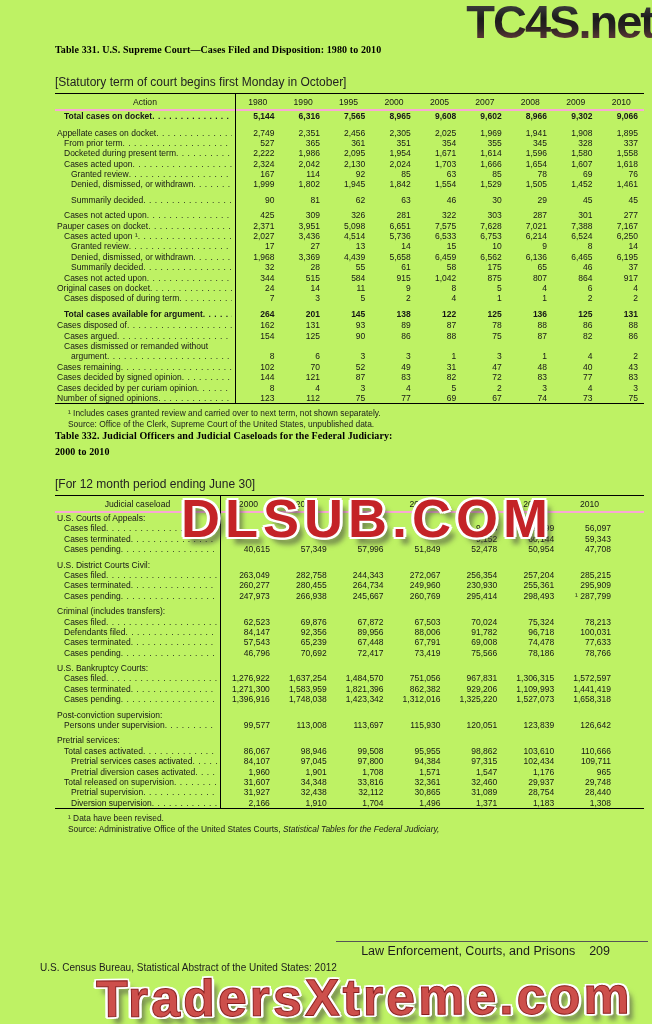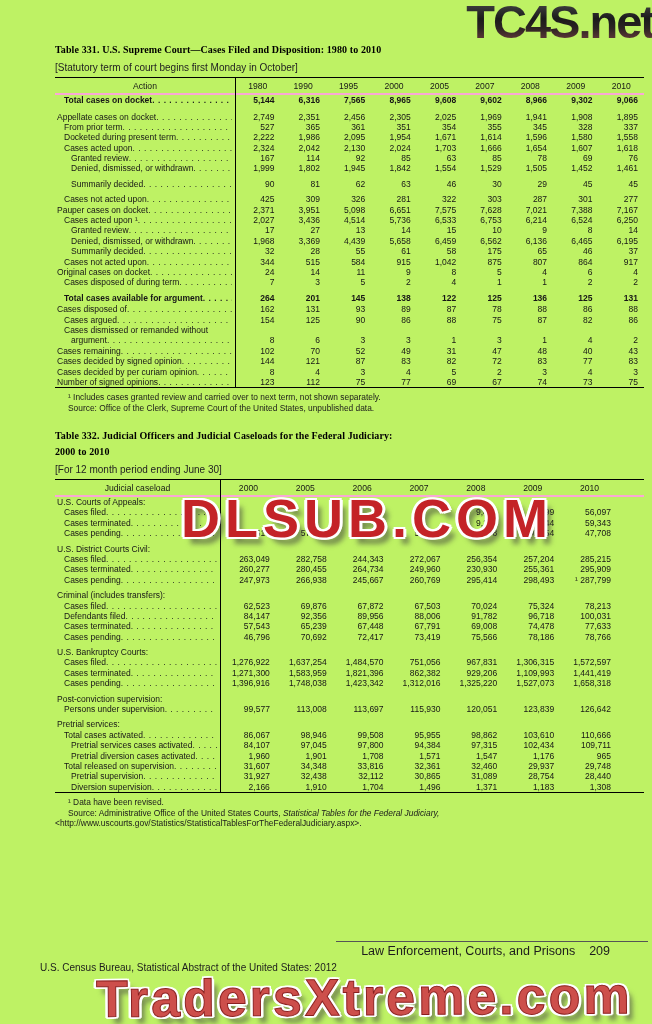--- a/index.html
+++ b/index.html
@@ -2,21 +2,21 @@
 <html><head>
 <meta charset="utf-8">
 <style>
   html,body{margin:0;padding:0;background:#9a9a9a;}
   .page{position:relative;width:652px;height:1024px;background:#bef264;overflow:hidden;
         font-family:"Liberation Sans",sans-serif;color:#161616;}
 
   
   .tbl-title{font-family:"Liberation Serif",serif;font-weight:bold;font-size:10px;
              line-height:16px;color:#000;letter-spacing:.1px;}
-  .bracket-note{font-size:10px;color:#222;margin-top:4px;}
+  .bracket-note{font-size:12px;color:#222;margin-top:17px;}
 
   
   .section{position:absolute;left:55px;width:589px;}
   .s331{top:42px;}
   .s332{top:428px;}
   .twrap{position:relative;border-top:1.6px solid #000;border-bottom:1.6px solid #000;margin-top:4px;}
   .vline{position:absolute;top:0;bottom:0;width:1.2px;background:#000;}
   .t331 .vline{left:180px;} .t332 .vline{left:165px;}
 
   .thead{display:flex;align-items:center;height:15px;border-bottom:2px solid #f9a8d4;
@@ -785,21 +785,20 @@
           <div class="vcell">1,704</div>
           <div class="vcell">1,496</div>
           <div class="vcell">1,371</div>
           <div class="vcell">1,183</div>
           <div class="vcell">1,308</div>
         </div>
       </div>
     <div class="footnotes">
       <div class="fn-ind">¹ Data have been revised.</div>
       <div class="fn-ind"><span>Source: Administrative Office of the United States Courts, </span><span class="em">Statistical Tables for the Federal Judiciary,</span></div>
-      <div>&lt;http://www.uscourts.gov/Statistics/StatisticalTablesForTheFederalJudiciary.aspx&gt;.</div>
     </div>
   </div>
 
   <div class="wm wm-mid">DLSUB.COM</div>
 
   <div class="foot-rule"></div>
   <div class="foot-line">
     <span>Law Enforcement, Courts, and Prisons</span><span class="pgnum">209</span>
   </div>
   <div class="credit">U.S. Census Bureau, Statistical Abstract of the United States: 2012</div>

